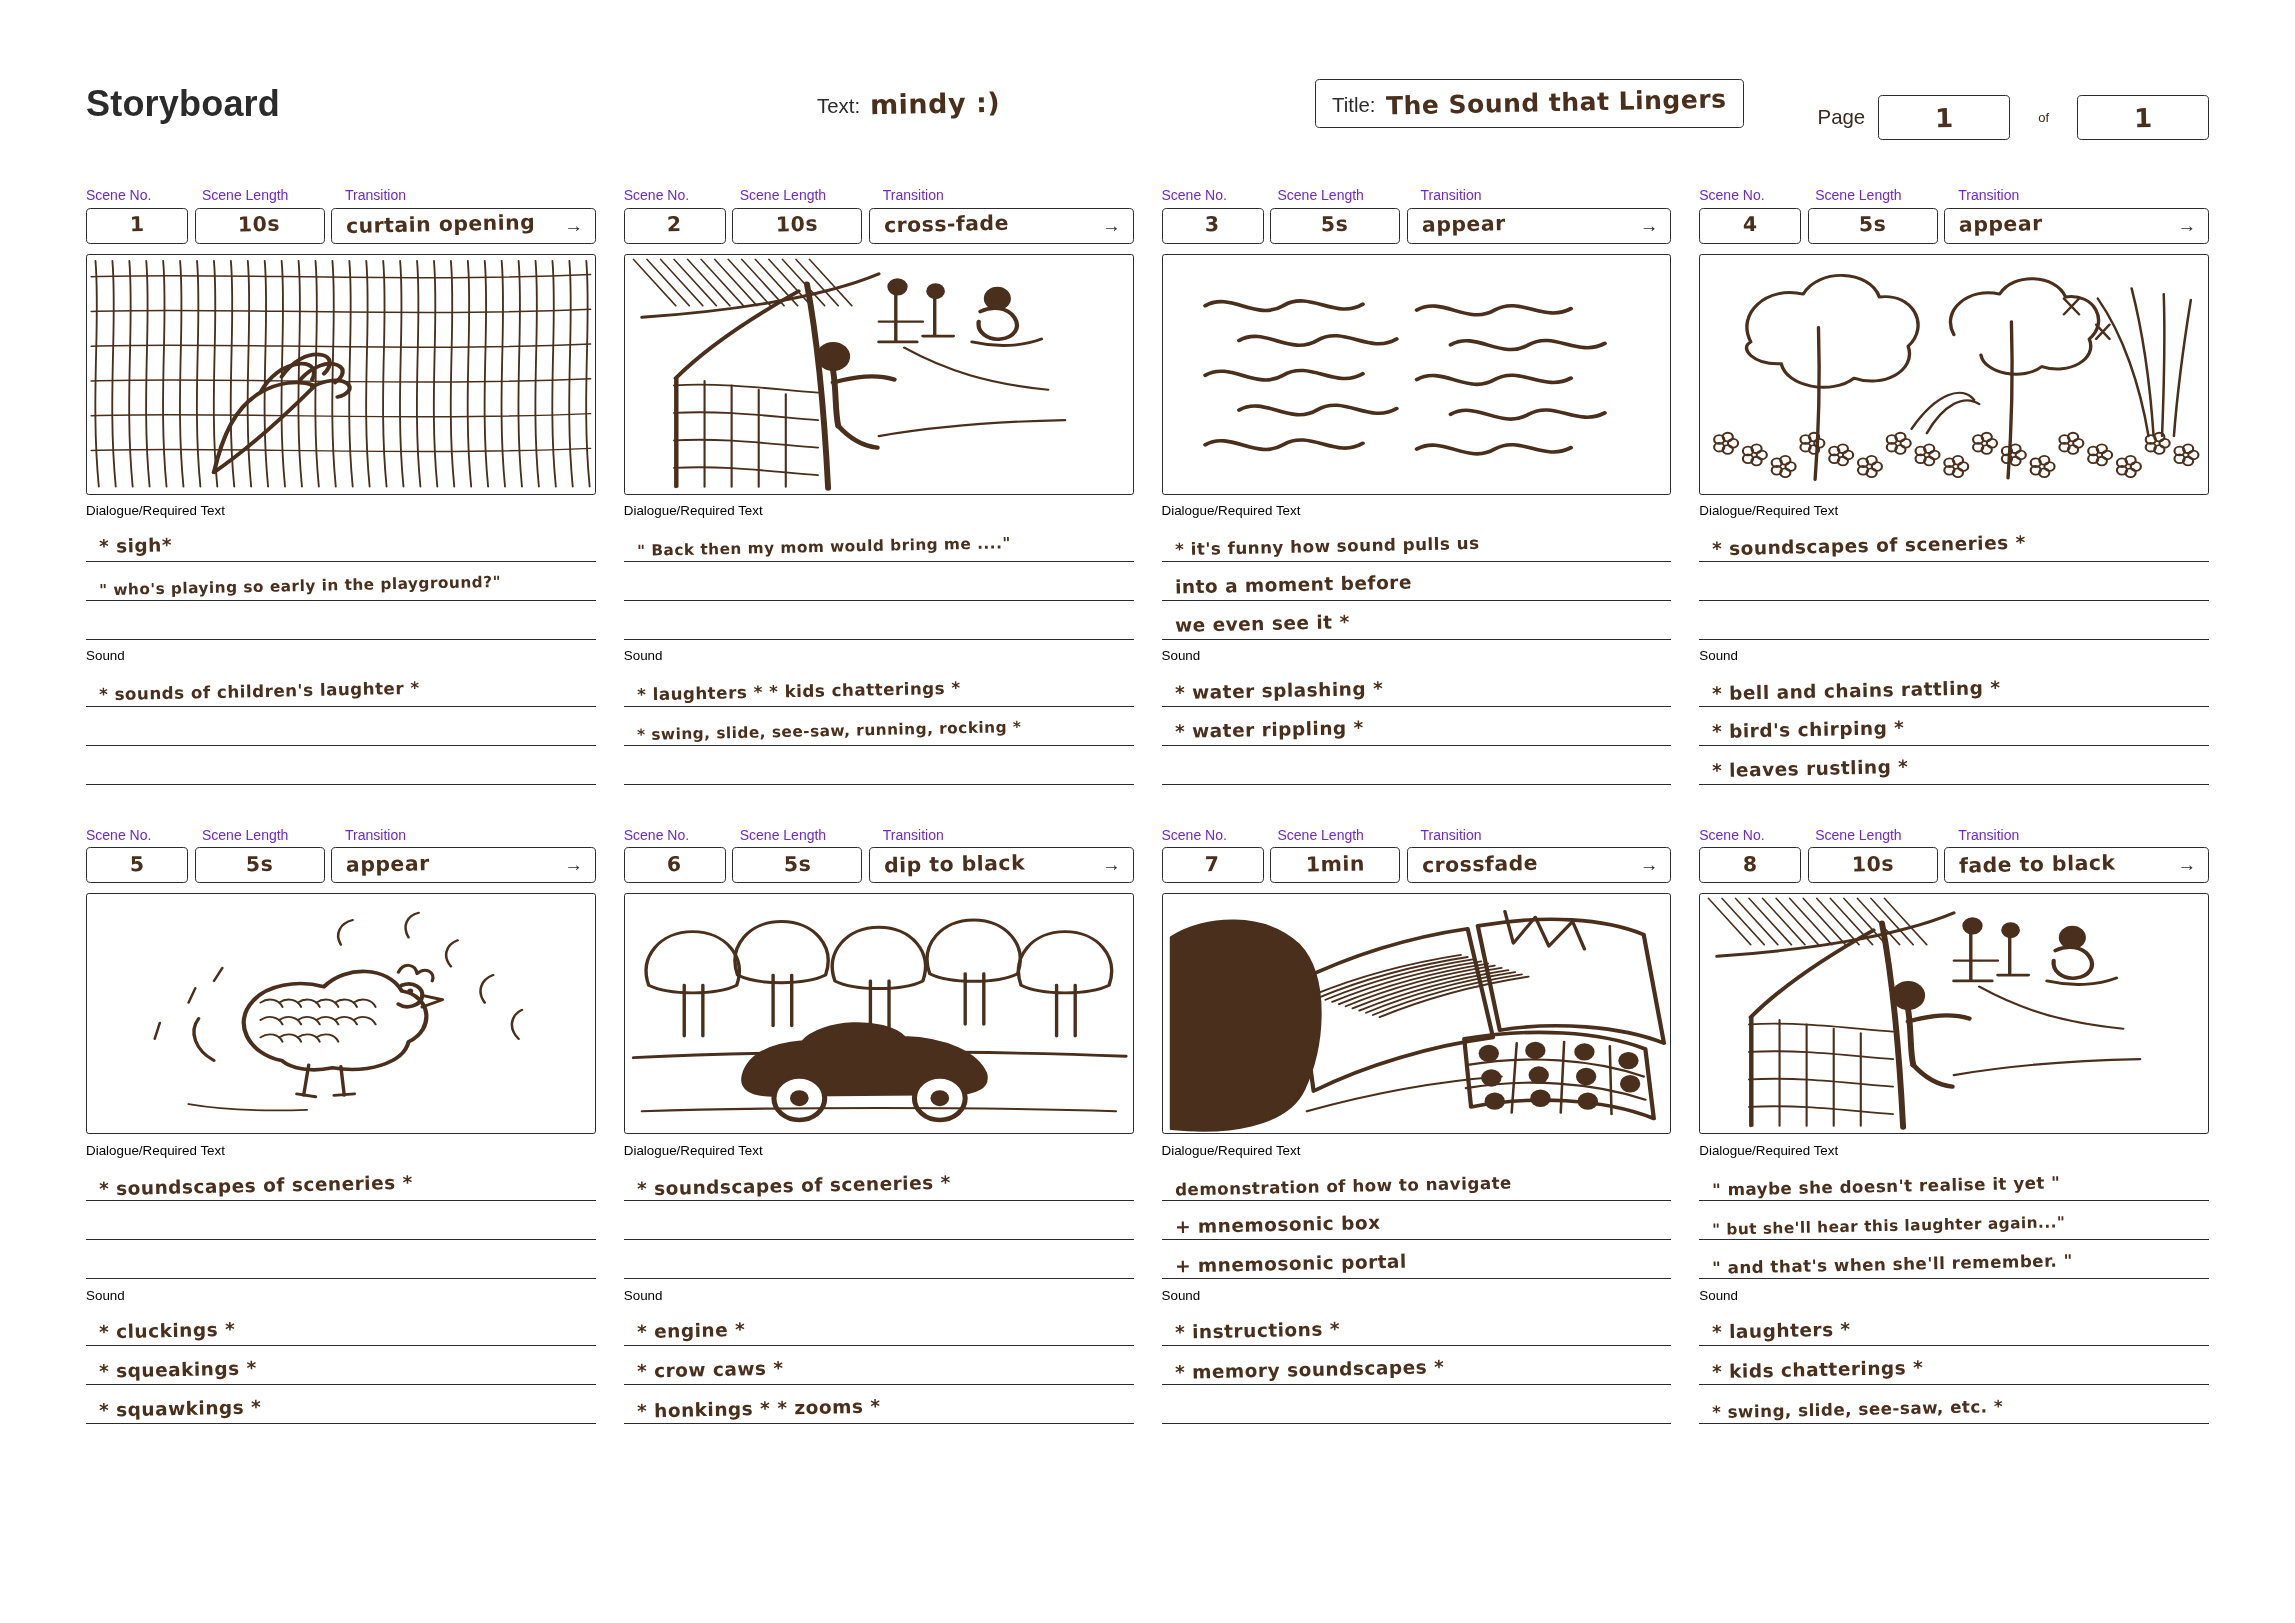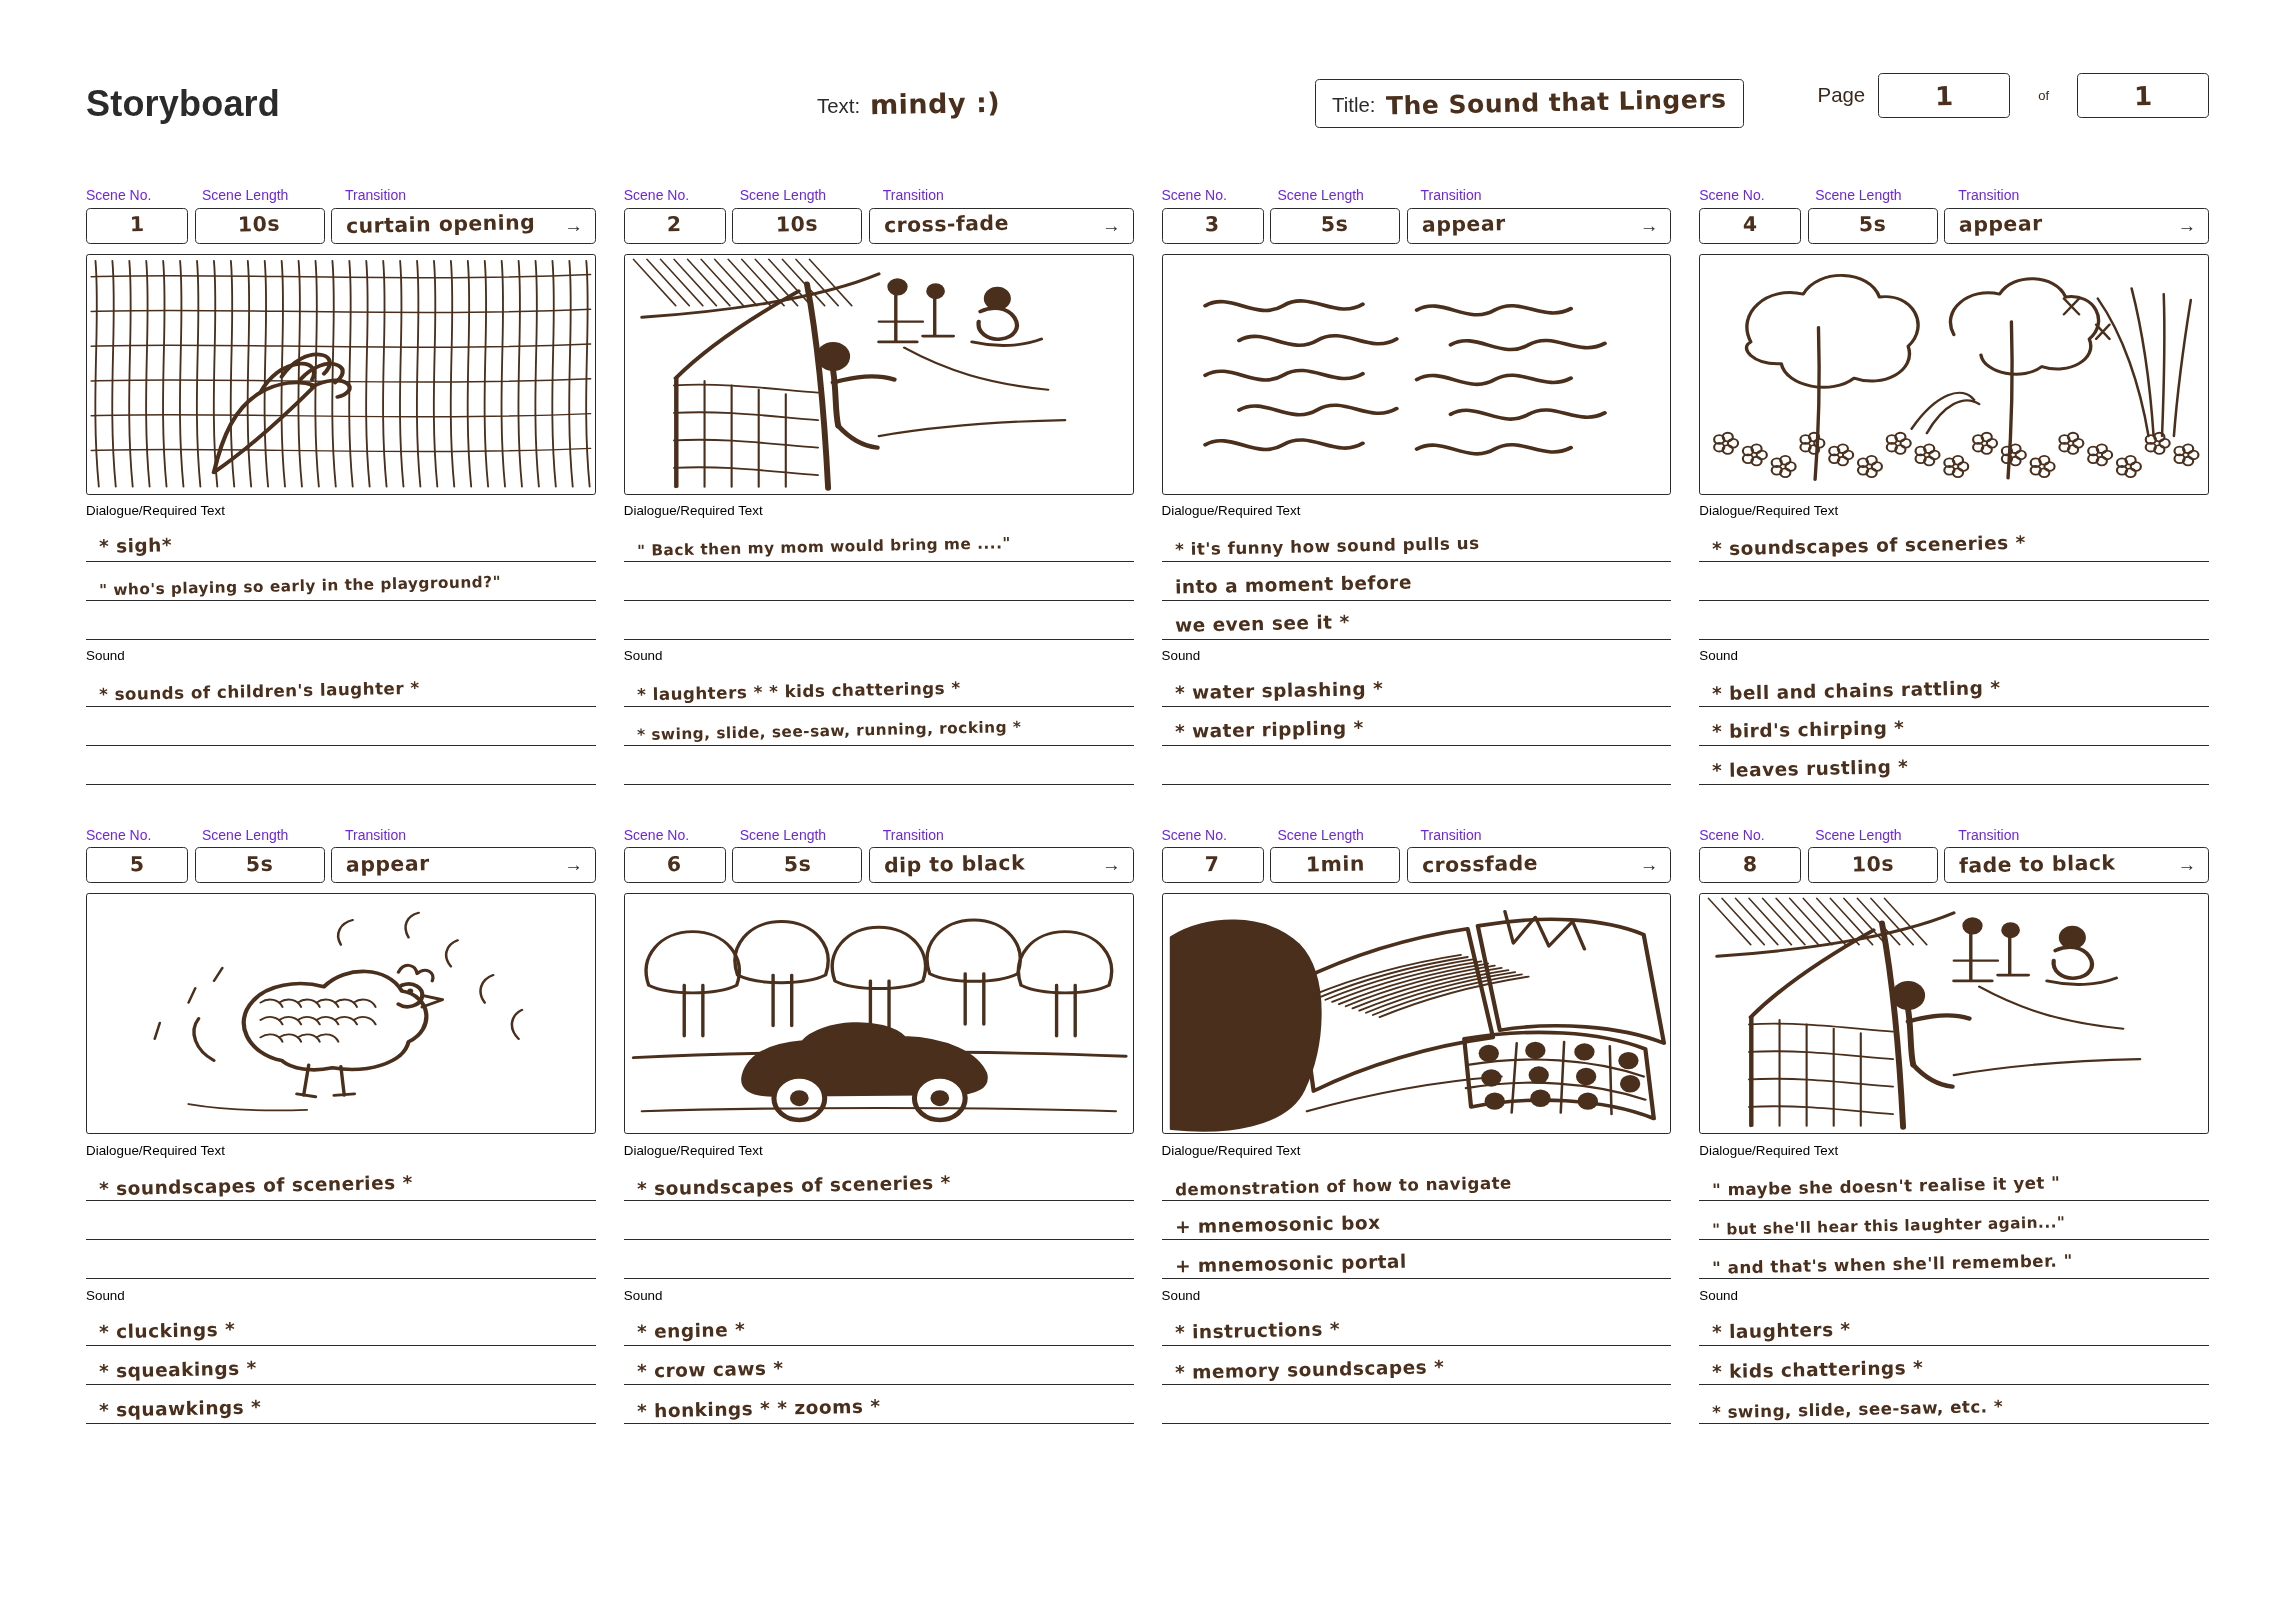--- a/index.html
+++ b/index.html
@@ -61,21 +61,21 @@
     display: flex;
     align-items: flex-end;
   }
   .title-val {
     font-size: 25px;
     margin-left: 11px;
   }
   .page-block {
     position: absolute;
     right: 0;
-    top: 4px;
+    top: 26px;
     display: flex;
     align-items: center;
   }
   .page-lbl { font-size: 20.4px; margin-right: 13px; }
   .page-box {
     border: 1.4px solid #2b2b2b;
     border-radius: 4.6px;
     width: 132px; height: 45px;
     display: flex; align-items: center; justify-content: center;
   }

